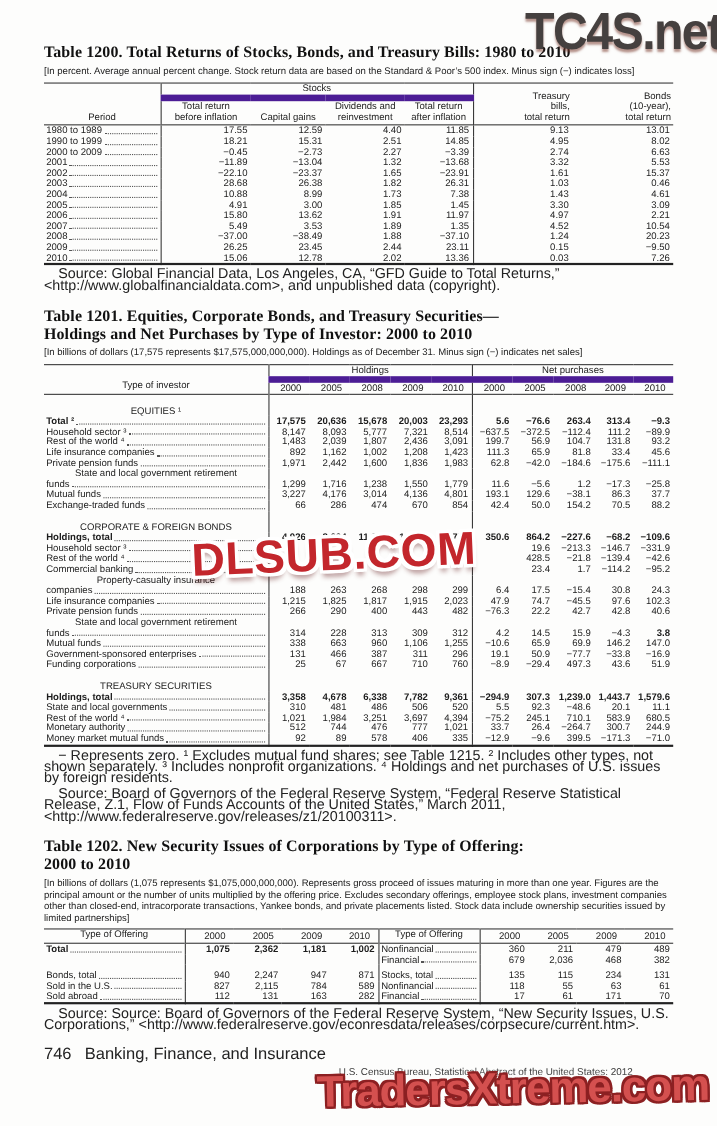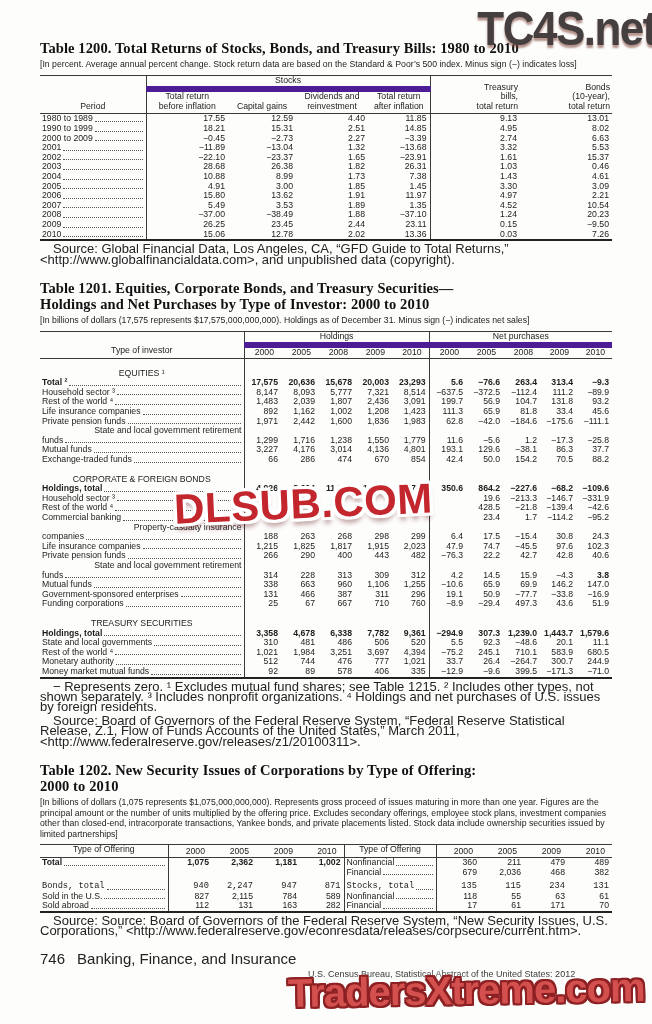--- a/index.html
+++ b/index.html
@@ -16,30 +16,30 @@
   table{border-collapse:collapse;table-layout:fixed;width:572px;}
   .tbl{border-top:1px solid #3a3a3a;border-bottom:2px solid #222;margin-top:5px;}
   thead{border-bottom:1px solid #3a3a3a;}
   th,td{padding:0 2px;font-size:8.7px;line-height:9.6px;vertical-align:bottom;font-weight:normal;}
   .num{text-align:right;white-space:nowrap;padding-right:3px;}
   th.yr{text-align:right;padding-right:7px;white-space:nowrap;}
   .bR{border-right:1px solid #3a3a3a;}
   .grp{text-align:center;border-bottom:6px solid #4c1d95;padding-bottom:1px;}
   .pre{white-space:pre-line;text-align:right;padding-bottom:2px;}
   .ctrh{text-align:center;white-space:pre-line;padding-bottom:2px;}
-  .stub{text-align:right;overflow:hidden;}
+  .stub{text-align:center;overflow:hidden;}
   .lblwrap{display:flex;align-items:flex-end;}
   .lbltxt{white-space:nowrap;}
   .leader{flex:1 1 auto;min-width:5px;border-bottom:1px dotted #555;margin:0 1px 2px 2px;}
   tr.bold td,tr.bold .lbltxt{font-weight:bold;}
   td.b{font-weight:bold;}
   tr.sec td{padding-top:10px;}
   .sec-lbl{text-align:center;white-space:nowrap;}
   .lbl-line{white-space:nowrap;}
-  tr.gap td{padding-top:5px;font-family:Liberation Mono, monospace;}
+  tr.gap td{padding-top:5px;}
   .t1200 tbody td{height:9.6px;}
 
   .footer-left{position:absolute;left:40px;top:950px;font-size:15px;color:#222;}
   .footer-left .pgnum{margin-right:12px;}
   .footer-credit{position:absolute;left:292px;top:969px;font-size:9px;color:#333;white-space:nowrap;margin-left:16px;}
 
   .wm{position:absolute;font-weight:bold;white-space:nowrap;pointer-events:none;}
   .wm-top{top:4px;right:-4px;font-size:44px;letter-spacing:-1.5px;color:#45403f;transform:scaleY(1.08);text-shadow:0 3px 2px rgba(122,58,45,.55);}
   .wm-mid{top:480px;left:174px;font-size:42px;letter-spacing:0.5px;color:#c3262c;transform:rotate(-2.5deg);
     text-shadow:-3px -3px 0 #fff,3px -3px 0 #fff,-3px 3px 0 #fff,3px 3px 0 #fff,0 -3px 0 #fff,0 3px 0 #fff,-3px 0 0 #fff,3px 0 0 #fff,0 6px 5px rgba(90,15,15,.45);}

